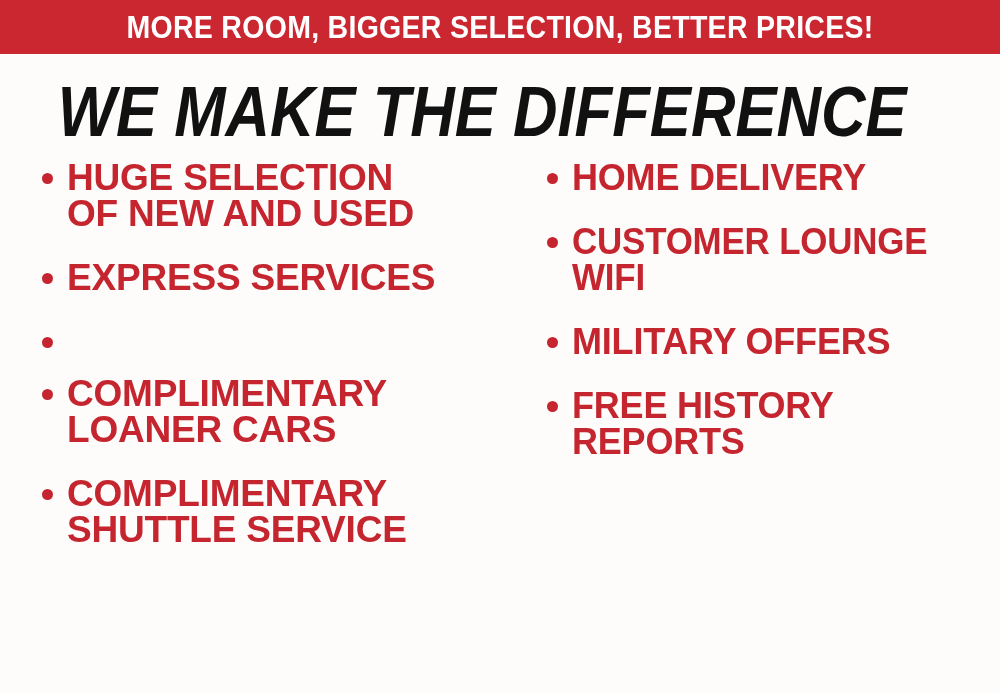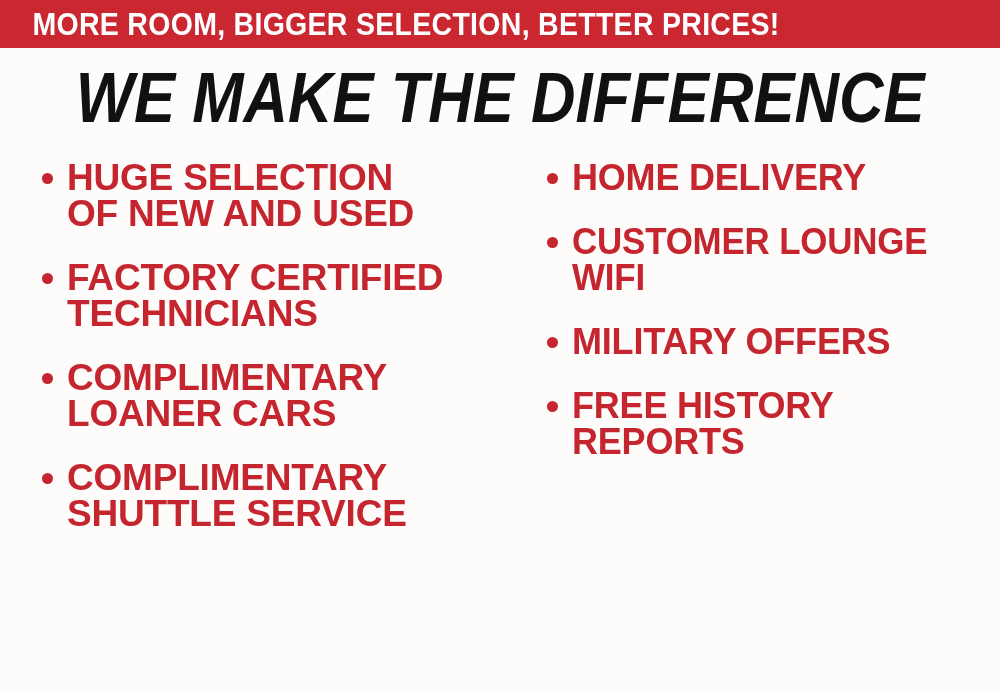--- a/index.html
+++ b/index.html
@@ -20,48 +20,47 @@
     background: #fdfcfa;
     overflow: hidden;
   }
 
   
   .header-bar {
     position: absolute;
     left: 0;
     top: 0;
     width: 1000px;
-    height: 48px;
+    height: 54px;
     background: #cb2731;
     display: flex;
     align-items: center;
-    justify-content: flex-start;
+    justify-content: center;
   }
   .header-bar-text {
     color: #ffffff;
     font-family: "Liberation Sans Narrow", "Liberation Sans", sans-serif;
     font-weight: 700;
     font-size: 31px;
     letter-spacing: 0.3px;
     line-height: 1;
     white-space: nowrap;
     transform: scaleX(0.92);
     transform-origin: center center;
   }
 
   
   .title-wrap {
     position: absolute;
     left: 0;
-    top: 60px;
+    top: 74px;
     width: 1000px;
     height: 76px;
     display: flex;
     align-items: center;
-    justify-content: center;
   }
   .title-text {
     color: #111111;
     font-family: "Liberation Sans", sans-serif;
     font-weight: 700;
     font-style: italic;
     font-size: 70px;
     line-height: 1;
     letter-spacing: 0px;
     white-space: nowrap;
@@ -139,25 +138,27 @@
   <div class="columns">
 
     <div class="col col-left">
 
       <div class="bullet-item">
         <span class="bullet-dot"></span>
         <span class="bullet-text">HUGE SELECTION
 OF NEW AND USED</span>
       </div>
 
-
-      <div class="bullet-item">
-        <span class="bullet-dot"></span>
-        <span class="bullet-text">FACTORY CERTIFIED
-TECHNICIANS</span>
+      <div class="bullet-item">
+        <span class="bullet-dot"></span>
+        <span class="bullet-text">EXPRESS SERVICES</span>
+      </div>
+
+      <div class="bullet-item">
+        <span class="bullet-dot"></span>
       </div>
 
       <div class="bullet-item">
         <span class="bullet-dot"></span>
         <span class="bullet-text">COMPLIMENTARY
 LOANER CARS</span>
       </div>
 
       <div class="bullet-item">
         <span class="bullet-dot"></span>

